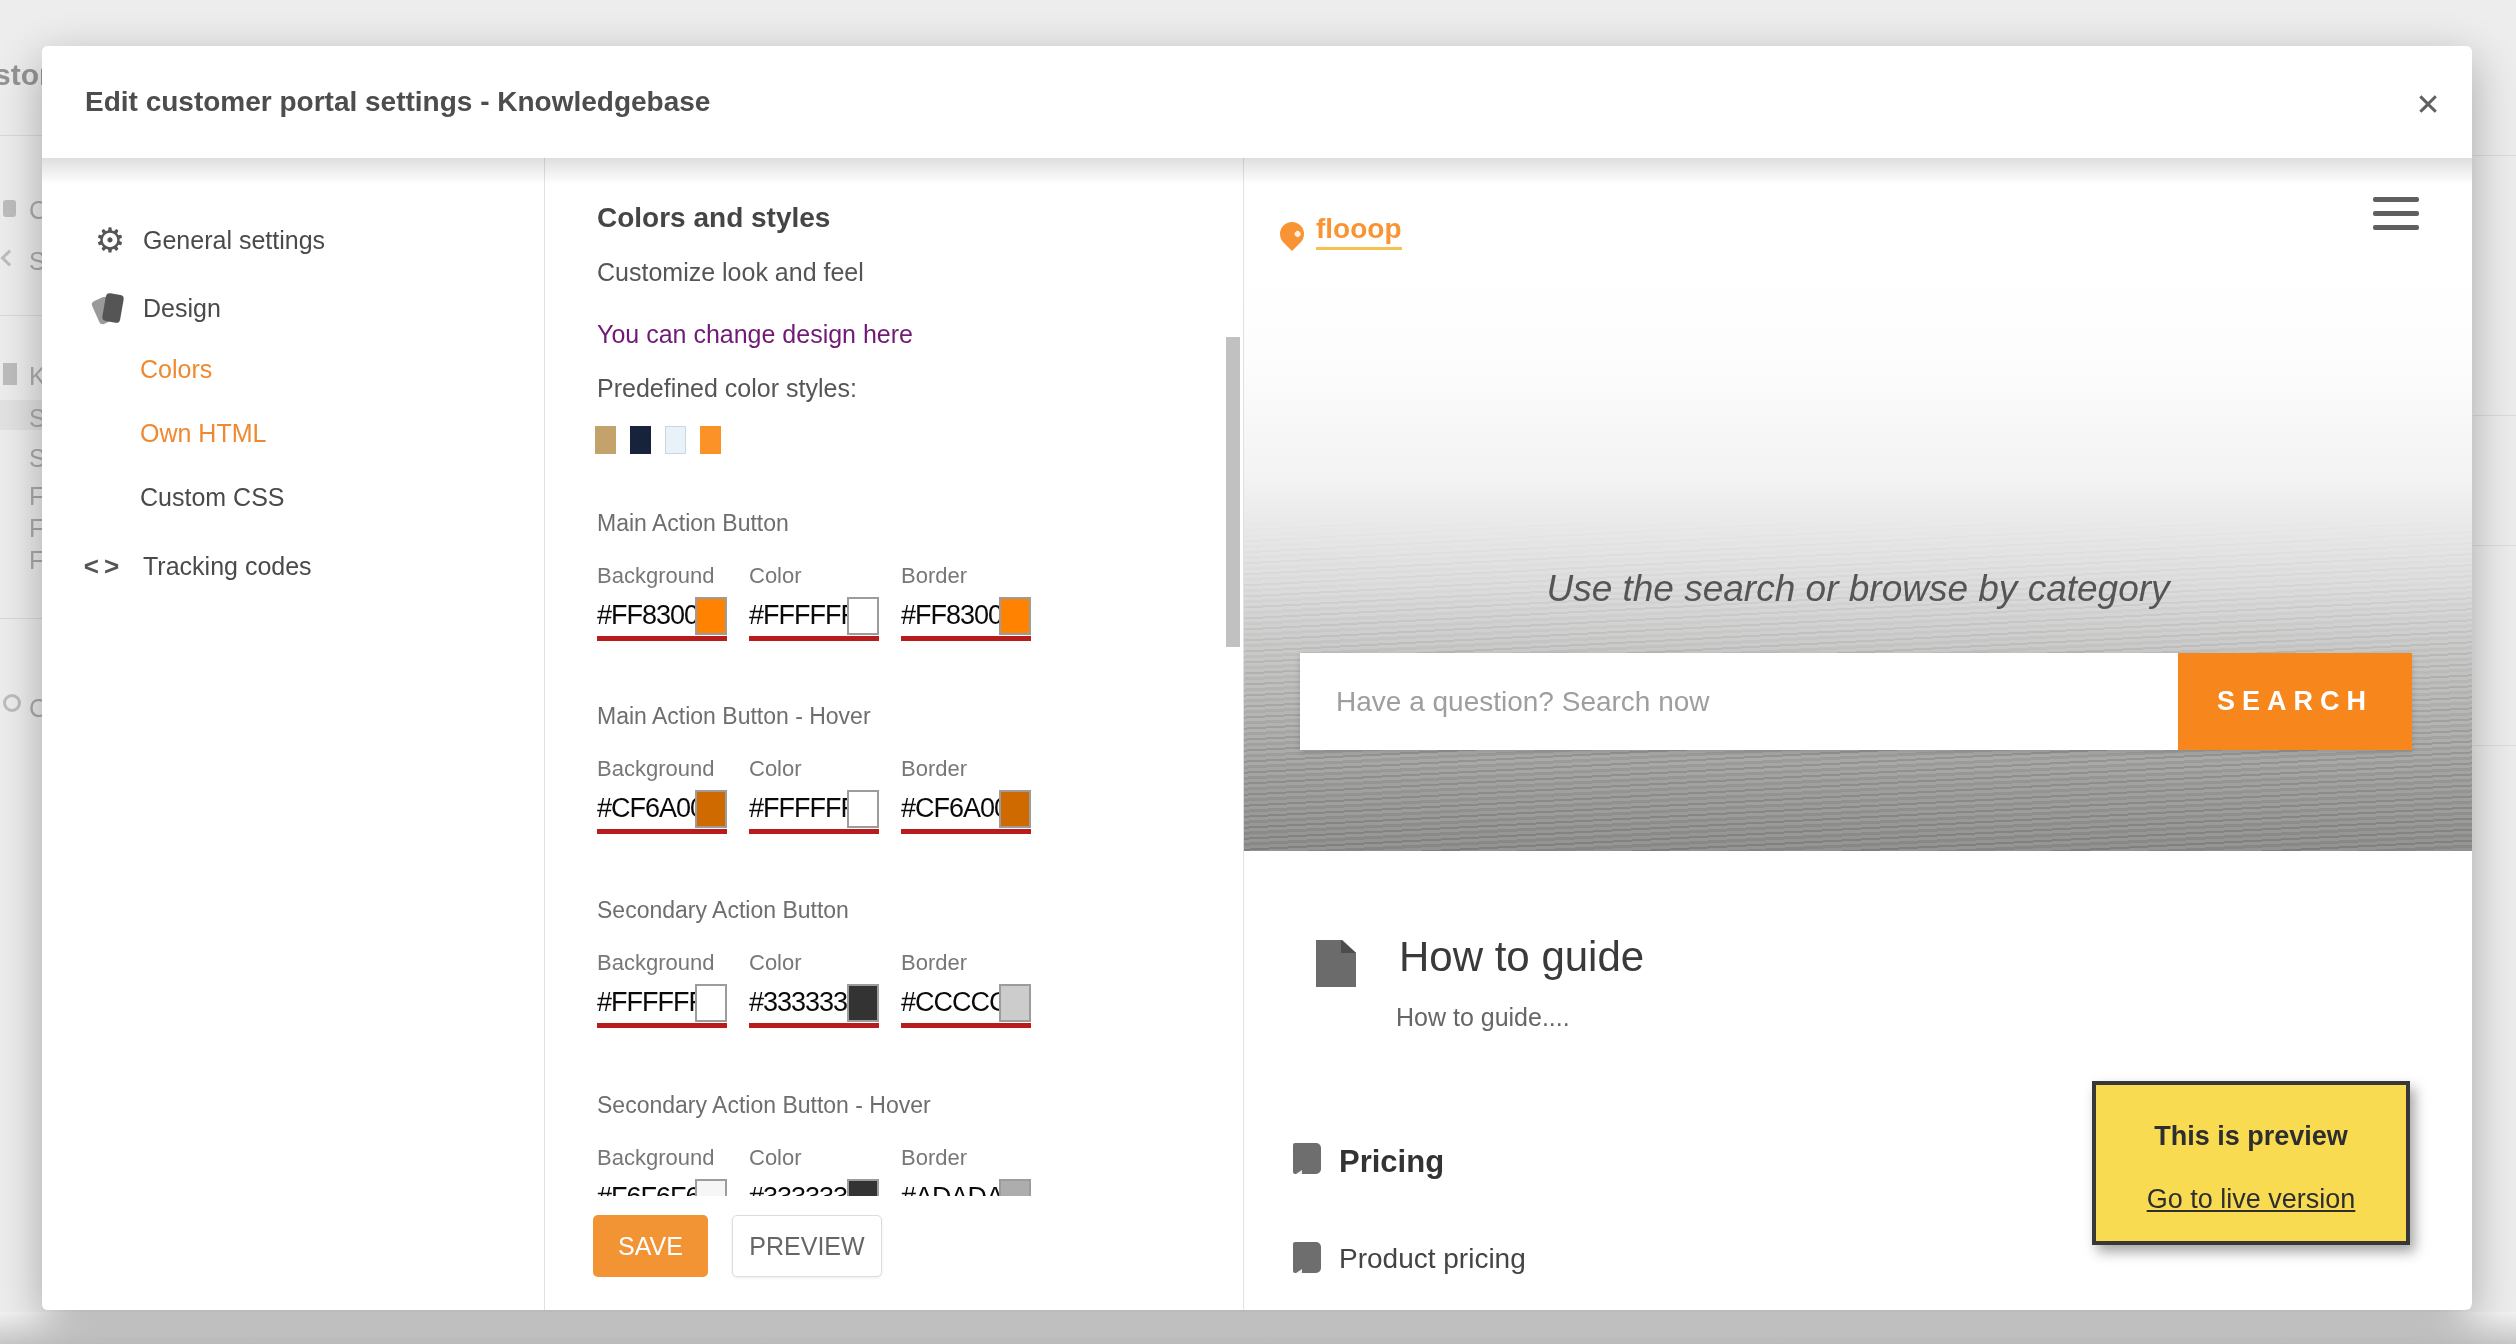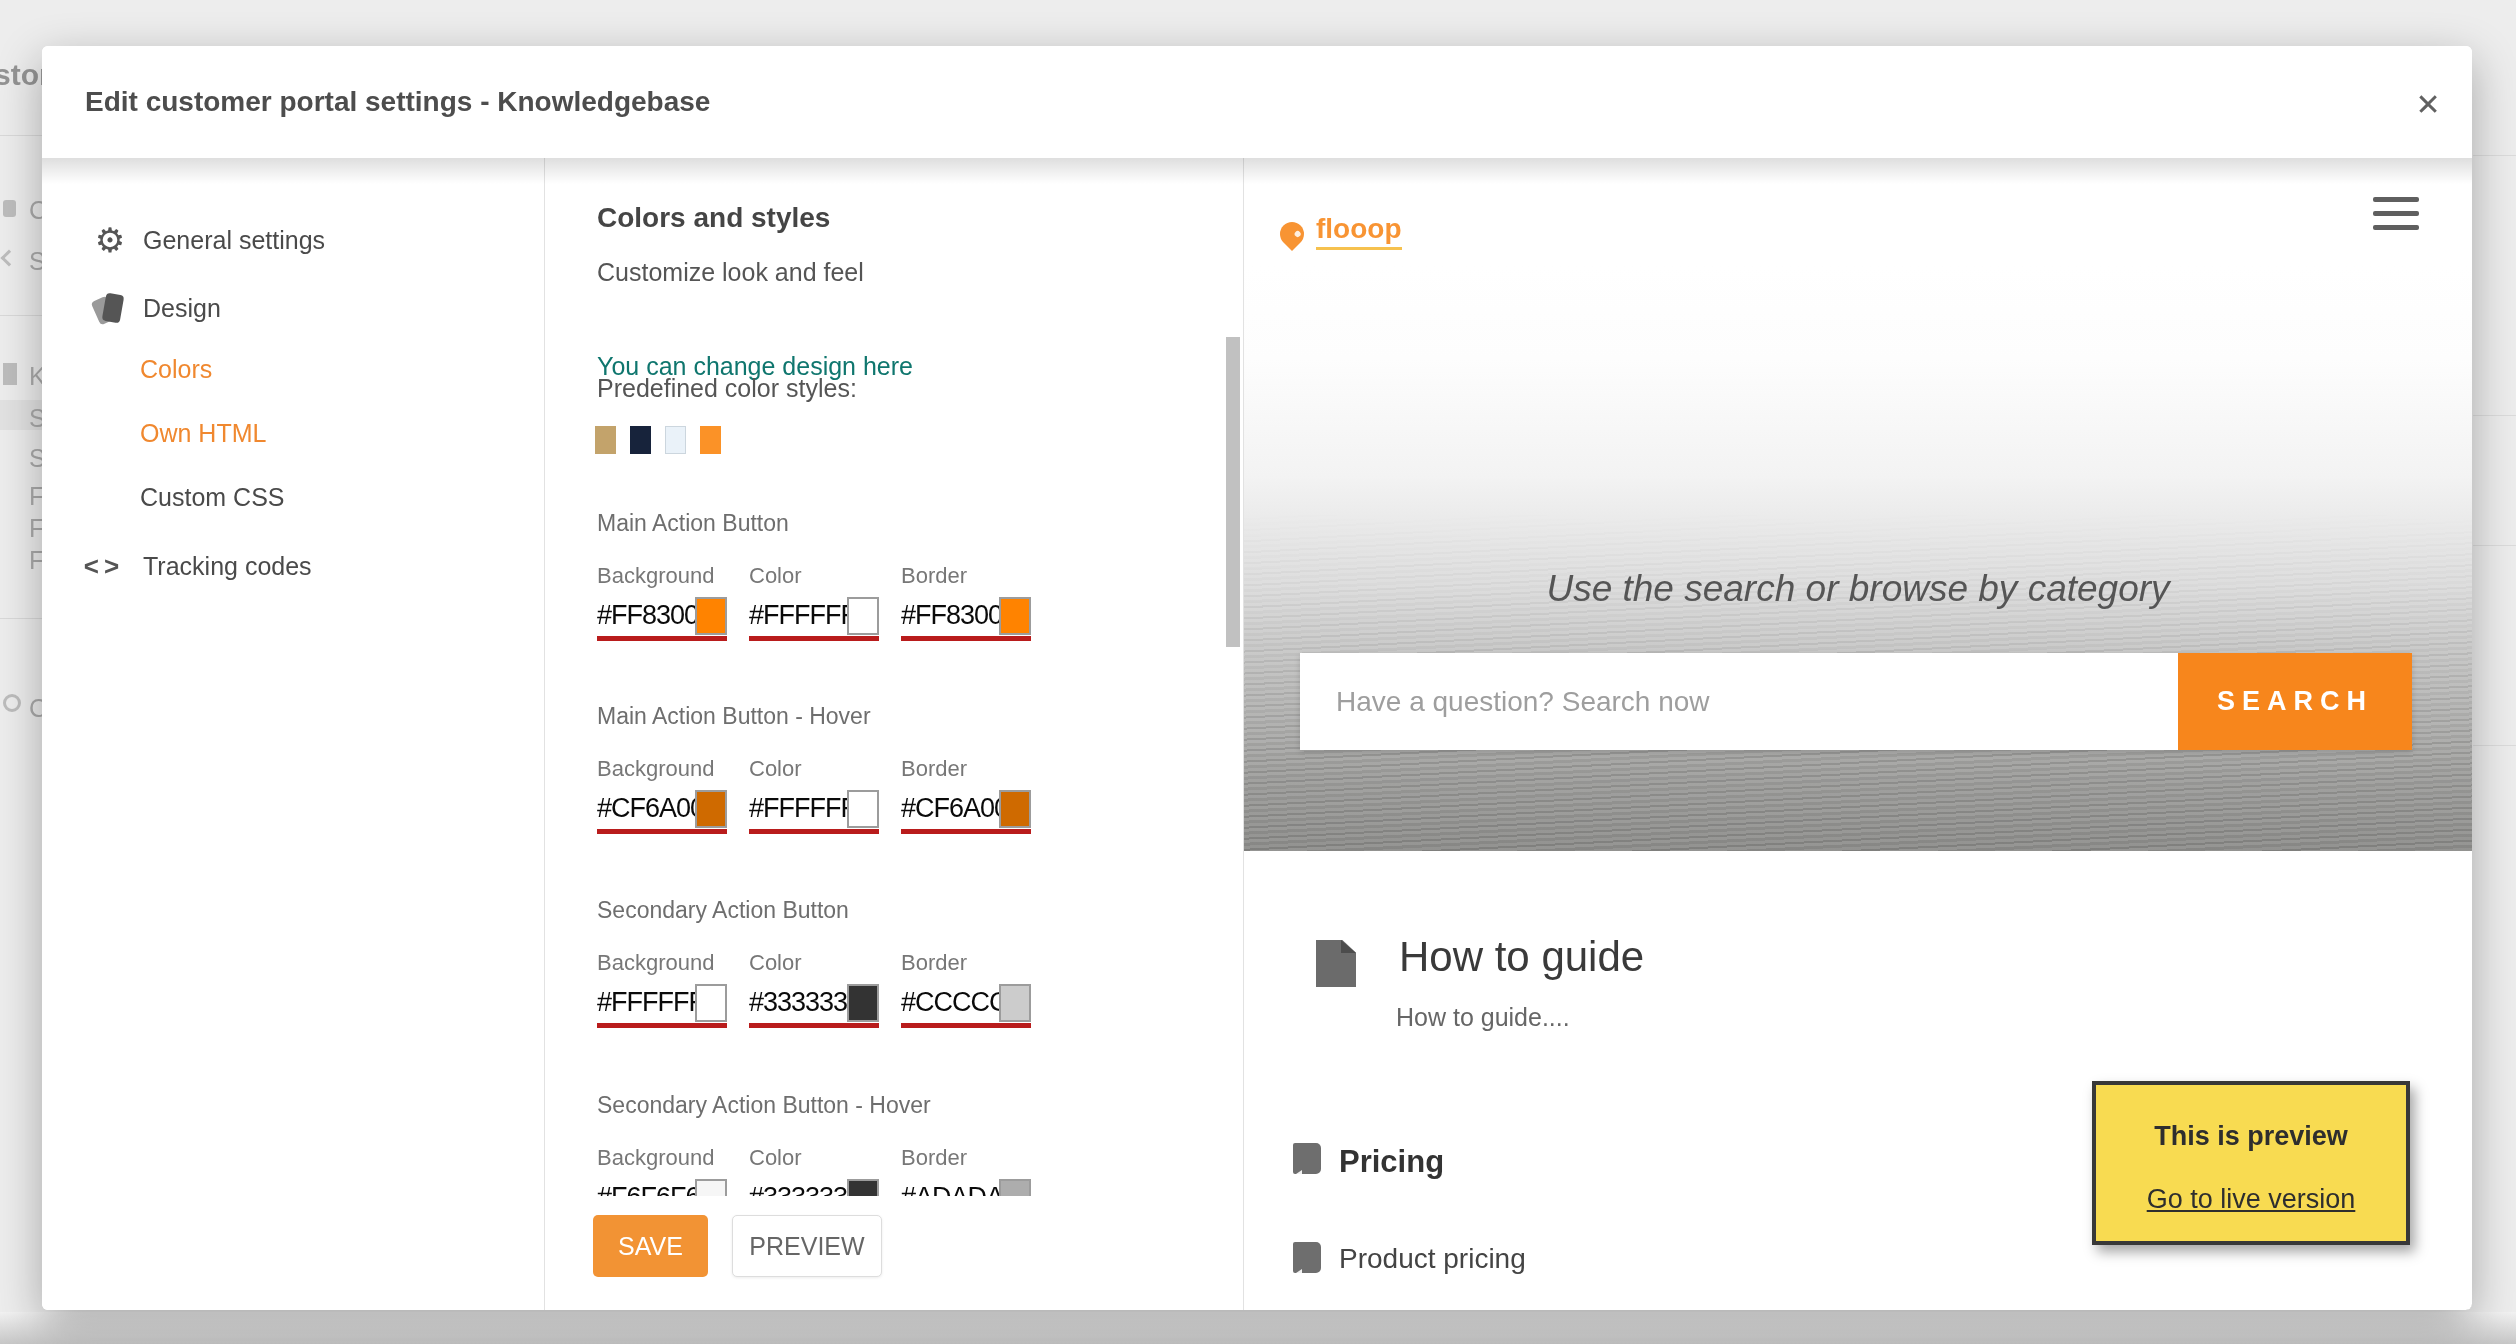--- a/index.html
+++ b/index.html
@@ -42,21 +42,21 @@
   .design-icon { position:relative; width:30px; height:32px; }
   .design-icon i { position:absolute; display:block; border-radius:4px; }
   .design-icon i.b { left:0px; top:6px; width:17px; height:25px; background:#9a9a9a; transform:rotate(-24deg); }
   .design-icon i.f { left:9px; top:2px; width:18px; height:28px; background:#555; transform:rotate(10deg); }
   .code-glyph { font-size:26px; font-weight:bold; color:#555; letter-spacing:5px; }
 
   
   .mid { position:relative; width:699px; background:#fff; border-right:1px solid #e2e2e2; }
   .mid h2 { position:absolute; left:52px; top:44px; font-size:28px; font-weight:bold; color:#454545; }
   .mid .subtitle { position:absolute; left:52px; top:100px; font-size:25px; color:#555; }
-  .mid .line1 { position:absolute; left:52px; top:194px; font-size:25px; color:#0f766e; }
+  .mid .line1 { position:absolute; left:52px; top:162px; font-size:25px; color:#701a75; }
   .mid .line2 { position:absolute; left:52px; top:216px; font-size:25px; color:#555; }
   .preset-row { position:absolute; left:50px; top:268px; display:flex; }
   .preset { width:21px; height:28px; margin-right:14px; cursor:pointer; }
   .preset:nth-child(3) { border:1px solid #ccd6de; }
   .color-section { position:absolute; left:52px; width:520px; }
   .section-label { font-size:23px; color:#6e6e6e; }
   .fields-row { display:flex; margin-top:26px; }
   .field { width:130px; margin-right:22px; }
   .f-label { font-size:22px; color:#777; }
   .f-value { margin-top:6px; height:46px; display:flex; align-items:center; justify-content:space-between;

